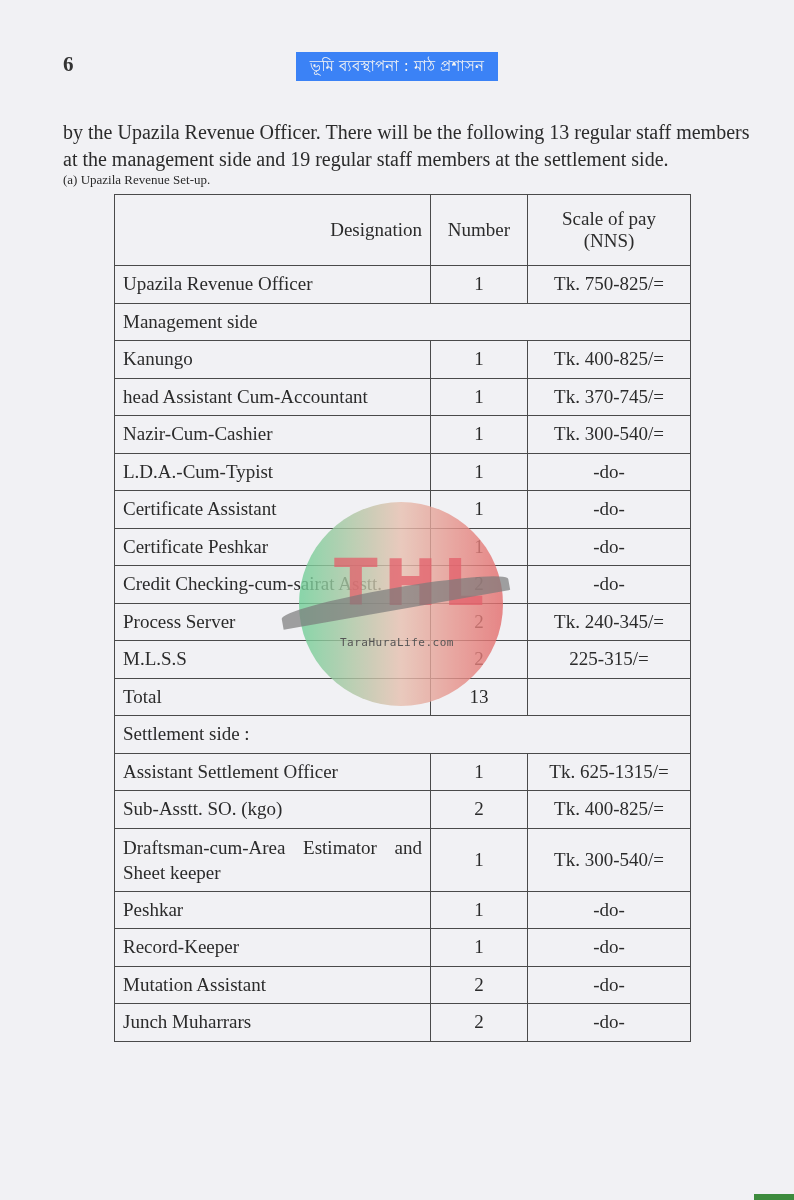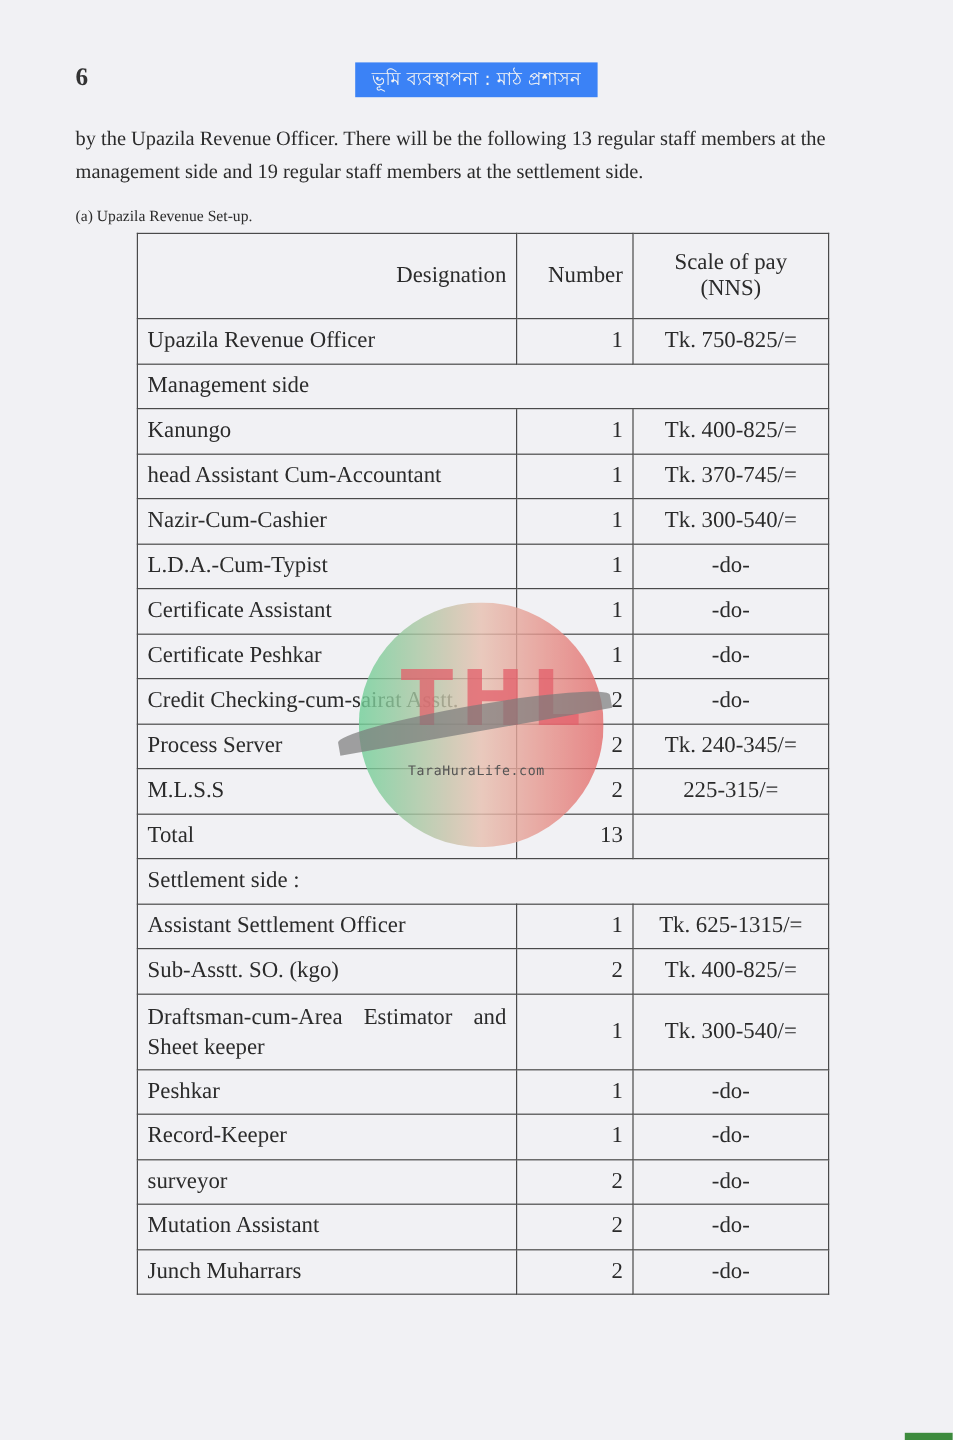--- a/index.html
+++ b/index.html
@@ -16,41 +16,41 @@
   }
   .running-header {
     position: absolute; left: 296px; top: 52px;
     width: 202px; height: 29px;
     background: #3b82f6; color: #f4f4f4;
     font-family: "DejaVu Sans", sans-serif;
     font-size: 15px; line-height: 29px; text-align: center;
     letter-spacing: 0.2px;
   }
   .para {
-    position: absolute; left: 63px; top: 102px; width: 690px;
-    font-size: 17px; line-height: 27px; color: #2b2b2b;
+    position: absolute; left: 63px; top: 119px; width: 690px;
+    font-size: 20px; line-height: 27px; color: #2b2b2b;
   }
   .section-label {
     position: absolute; left: 63px; top: 172px;
     font-size: 13px; color: #2b2b2b;
   }
   table.staff {
     position: absolute; left: 114px; top: 194px;
     width: 577px; border-collapse: collapse;
     font-size: 19px; color: #2b2b2b;
   }
   table.staff td, table.staff th {
     border: 1.5px solid #4a4a4a;
     padding: 0 8px; font-weight: normal;
     vertical-align: middle;
   }
   table.staff th { height: 70px; }
   table.staff th.c-des { text-align: right; margin-left: 48px; }
   table.staff td { height: 36.5px; margin-left: 25px; }
-  table.staff td.c-num, table.staff th.c-num { width: 80px; text-align: right; }
+  table.staff td.c-num, table.staff th.c-num { width: 80px; text-align: center; }
   table.staff td.c-scale, table.staff th.c-scale { width: 146px; text-align: center; }
   table.staff tr.section td { border-left: 1.5px solid #4a4a4a; }
   table.staff tr.tall td { height: 62px; line-height: 25px; }
   .des-justify { text-align: justify; text-align-last: left; }
   .watermark {
     position: absolute; left: 299px; top: 502px;
     width: 200px; height: 200px; border-radius: 50%;
     border: 2px solid transparent;
     background: linear-gradient(#f1f1f400,#f1f1f400) padding-box,
                 linear-gradient(90deg,#6fcf97 0%,#e8c0b0 50%,#e46b6b 100%) border-box;
@@ -178,25 +178,20 @@
       <td>Peshkar</td>
       <td class="c-num">1</td>
       <td class="c-scale">-do-</td>
     </tr>
     <tr>
       <td>Record-Keeper</td>
       <td class="c-num">1</td>
       <td class="c-scale">-do-</td>
     </tr>
     <tr>
-      <td>surveyor</td>
-      <td class="c-num">2</td>
-      <td class="c-scale">-do-</td>
-    </tr>
-    <tr>
       <td>Mutation Assistant</td>
       <td class="c-num">2</td>
       <td class="c-scale">-do-</td>
     </tr>
     <tr>
       <td>Junch Muharrars</td>
       <td class="c-num">2</td>
       <td class="c-scale">-do-</td>
     </tr>
   </tbody>

